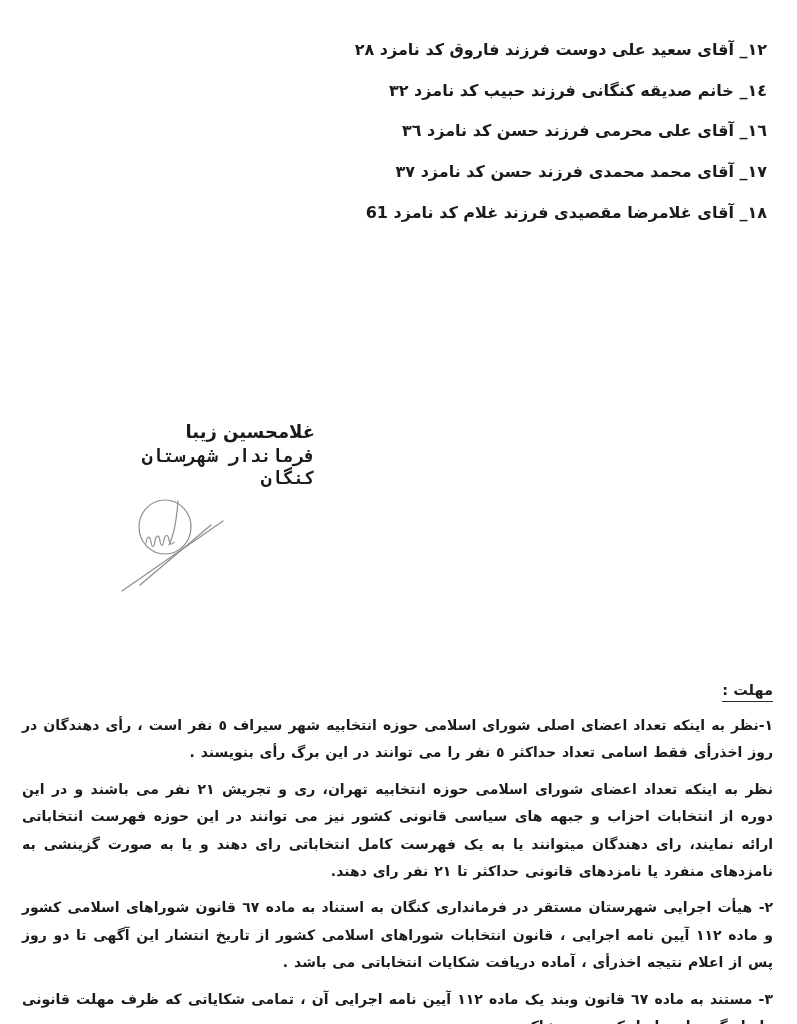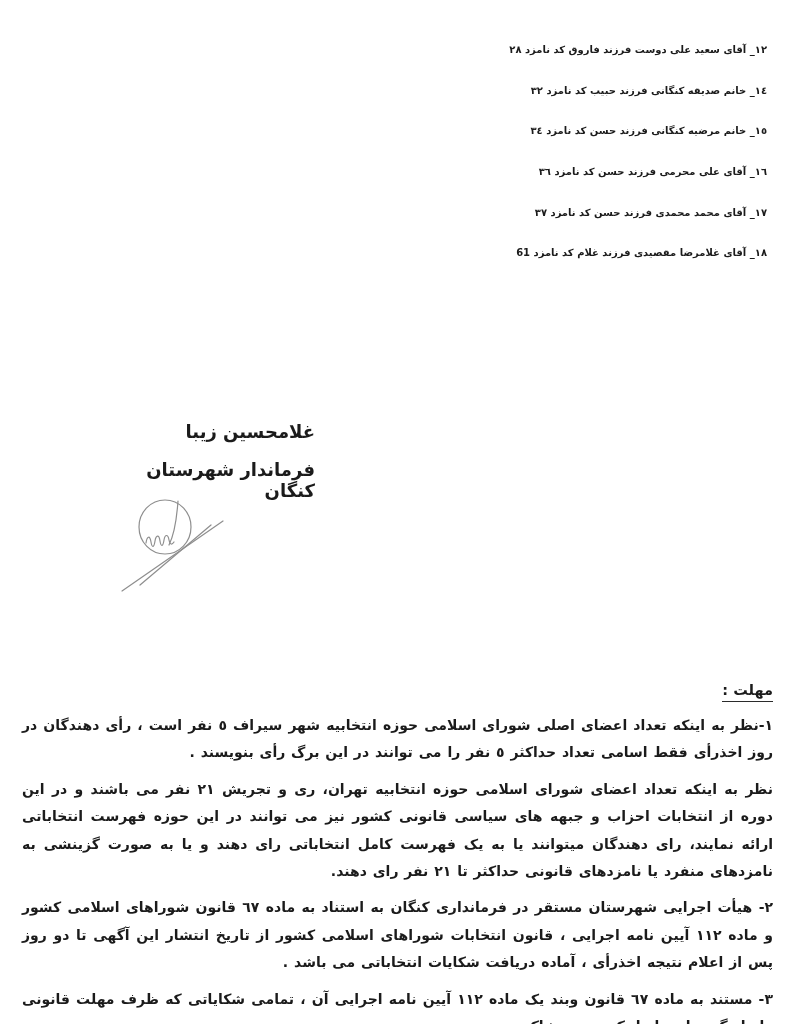--- a/index.html
+++ b/index.html
@@ -20,37 +20,37 @@
     top: 30px;
     right: 30px;
     left: 20px;
     direction: rtl;
     list-style: none;
     text-align: right;
   }
   .candidates li {
     height: 40.7px;
     line-height: 40.7px;
-    font-size: 10px;
+    font-size: 16px;
     font-weight: bold;
     white-space: nowrap;
     letter-spacing: 0.1px;
   }
   
   .sig-text {
     position: absolute;
     top: 421px;
     left: 120px;
     width: 195px;
     direction: rtl;
     text-align: right;
     font-size: 18px;
     font-weight: bold;
   }
-  .sig-text .sig-title { margin-top: 17px; }
+  .sig-text .sig-title { margin-top: 3px; font-family: Liberation Mono, monospace; }
   .sig-svg {
     position: absolute;
     top: 493px;
     left: 116px;
   }
   
   .notes {
     position: absolute;
     top: 680px;
     left: 22px;
@@ -75,21 +75,20 @@
   }
 </style>
 </head>
 <body>
 
 <div class="page">
 
   <ol class="candidates">
     <li>١٢_ آقای سعید علی دوست فرزند فاروق کد نامزد ٢٨</li>
     <li>١٤_ خانم صدیقه کنگانی فرزند حبیب کد نامزد ٣٢</li>
-    <li>١٥_ خانم مرضیه کنگانی فرزند حسن کد نامزد ٣٤</li>
     <li>١٦_ آقای علی محرمی فرزند حسن کد نامزد ٣٦</li>
     <li>١٧_ آقای محمد محمدی فرزند حسن کد نامزد ٣٧</li>
     <li>١٨_ آقای غلامرضا مقصیدی فرزند غلام کد نامزد 61</li>
   </ol>
 
   <div class="sig-text">
     <div>غلامحسین زیبا</div>
     <div class="sig-title">فرماندار شهرستان کنگان</div>
   </div>
 

